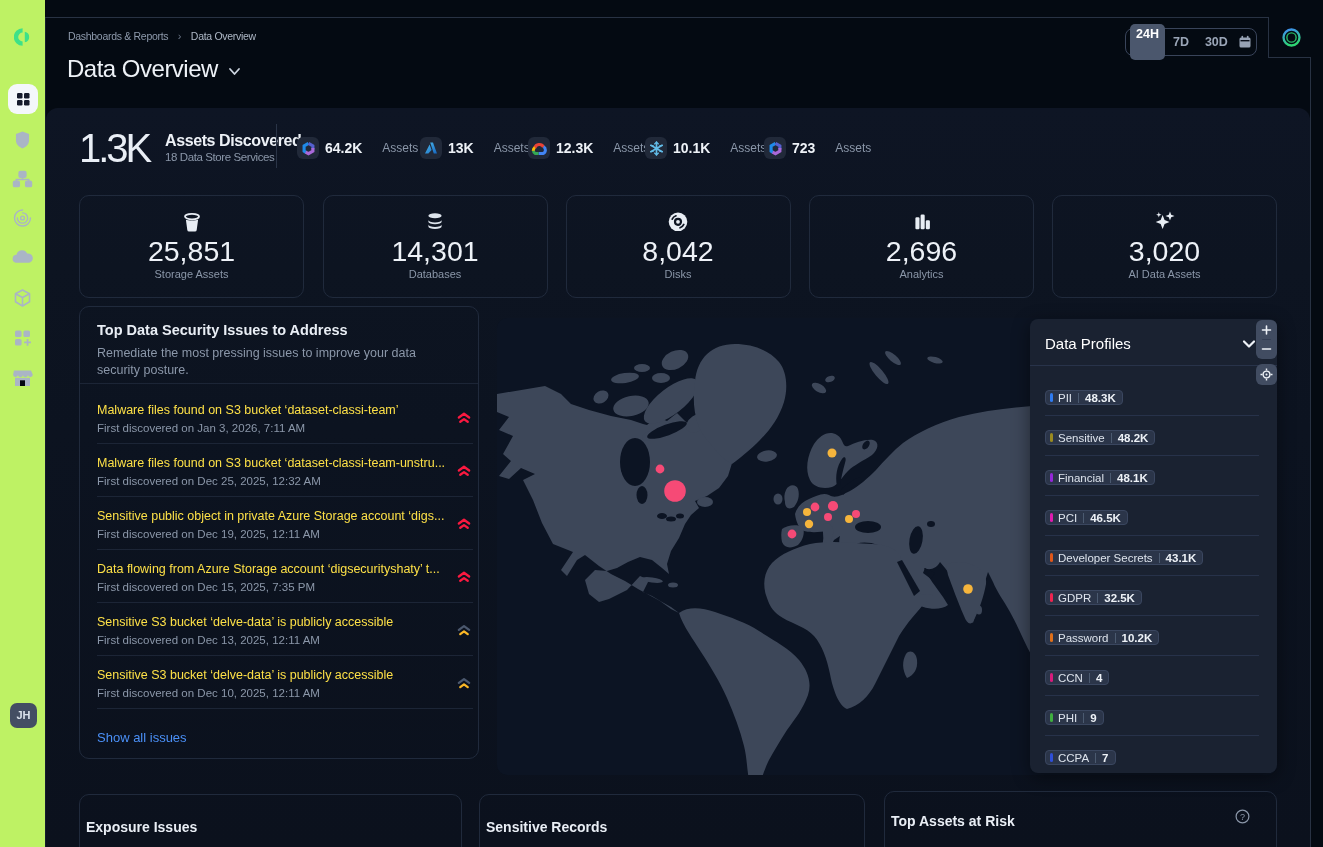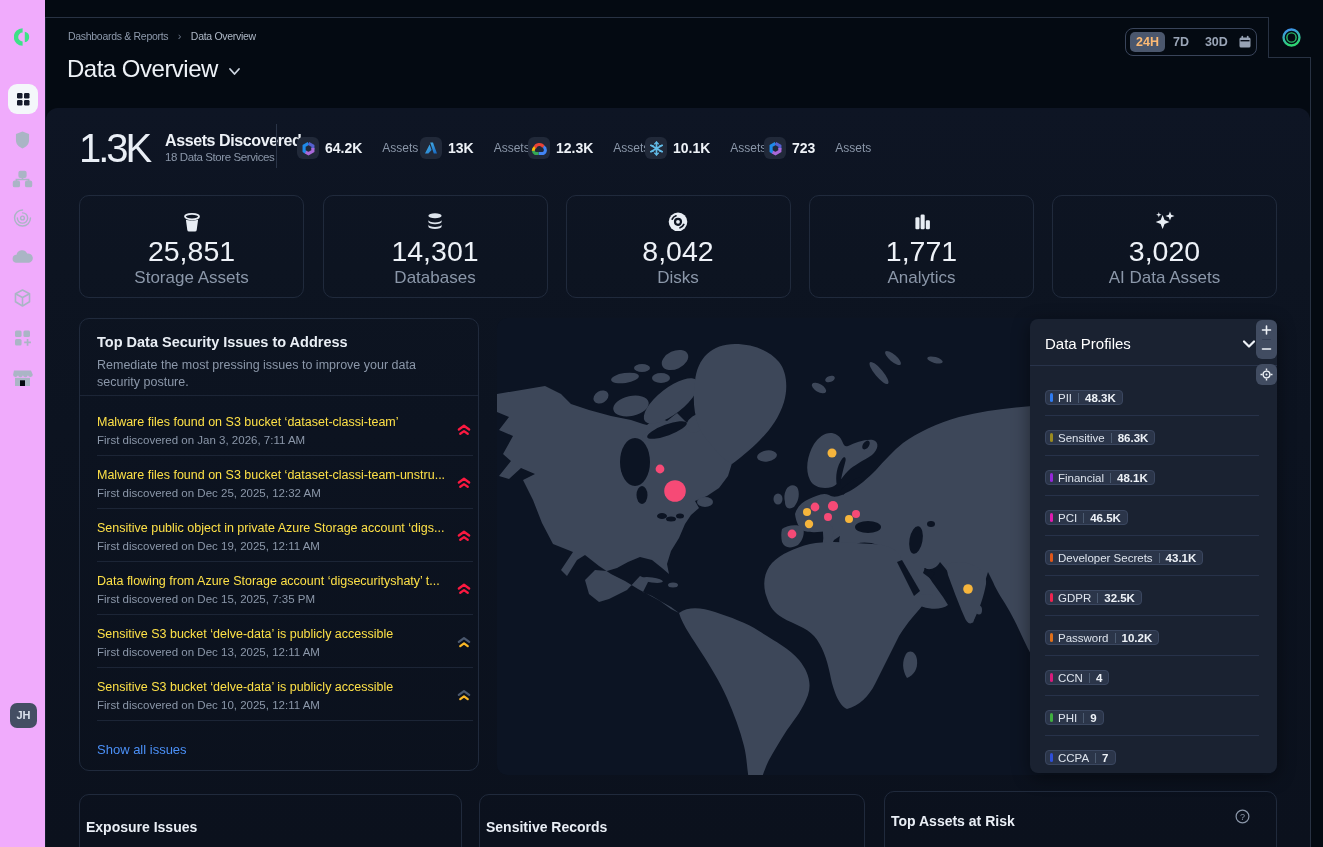--- a/index.html
+++ b/index.html
@@ -2,63 +2,63 @@
 <html><head>
 <meta charset="utf-8">
 <style>
   * { margin:0; padding:0; box-sizing:border-box; }
   html,body { width:1323px; height:847px; overflow:hidden; background:#040a12;
     font-family:"Liberation Sans", sans-serif; }
   .abs { position:absolute; }
   body { position:relative; }
 
   
-  #sidebar { position:absolute; left:0; top:0; width:45px; height:847px; background:#f0abfc; z-index:30; }
+  #sidebar { position:absolute; left:0; top:0; width:45px; height:847px; background:#bef264; z-index:30; }
   .navico { position:absolute; left:0; width:45px; text-align:center; }
 
   
   #leftline { position:absolute; left:45px; top:17px; width:1px; height:830px; background:#141d2d; }
   #topborder { position:absolute; left:45px; top:17px; width:1223px; height:1px; background:#283243; }
   #stepv1 { position:absolute; left:1268px; top:17px; width:1px; height:41px; background:#283243; }
   #steph { position:absolute; left:1268px; top:57px; width:42px; height:1px; background:#283243; }
   #stepv2 { position:absolute; left:1310px; top:57px; width:1px; height:790px; background:#283243; }
 
   #crumb { position:absolute; left:68px; top:30px; font-size:10.5px; color:#8e9aac; letter-spacing:-0.3px; }
   #crumb .sep { color:#6b7687; margin:0 7px; font-size:11px; }
   #crumb .cur { color:#aeb8c6; }
   #title { position:absolute; left:67px; top:55px; font-size:24px; color:#eef2f7; font-weight:400; letter-spacing:-0.5px; }
 
   
   #timesel { position:absolute; left:1125px; top:28px; width:132px; height:28px; border:1px solid #39445a; border-radius:8px; display:flex; align-items:center; }
   #timesel .seg { font-size:12.5px; color:#9aa5b7; padding:0 8px; font-weight:700; }
-  #timesel .sel { background:#4b576d; color:#fdba74; border-radius:5px; height:20px; line-height:20px; margin-left:4px; padding:0 6px; }
+  #timesel .sel { background:#4b576d; color:#ffffff; border-radius:5px; height:36px; line-height:20px; margin-left:4px; padding:0 6px; }
 
   
   #hero { position:absolute; left:46px; top:108px; width:1264px; height:739px;
     background:linear-gradient(180deg,#0e1524 0%, #0d1421 160px, #0c1320 320px, #0b111d 100%);
     border-radius:12px 12px 0 0; }
 
   #bignum { position:absolute; left:79px; top:126px; font-size:40px; color:#e9eef5; font-weight:500; letter-spacing:-3px; }
   #adlabel { position:absolute; left:165px; top:132px; font-size:16px; font-weight:700; color:#edf1f6; letter-spacing:-0.4px; }
   #adsub { position:absolute; left:165px; top:151px; font-size:11.5px; color:#8b97a9; letter-spacing:-0.4px; }
   #vdiv1 { position:absolute; left:276px; top:124px; width:1px; height:44px; background:#2a3447; }
 
   .prov { position:absolute; top:137px; display:flex; align-items:center; }
   .provbox { width:22px; height:22px; background:#212939; border-radius:6px; display:flex; align-items:center; justify-content:center; }
   .provnum { font-size:14px; font-weight:700; color:#eef2f7; margin-left:6px; }
   .provlbl { font-size:12px; color:#8b97a9; margin-left:20px; }
 
   
   .scard { position:absolute; top:195px; width:225px; height:103px; border:1px solid #202a3c; border-radius:10px; }
   .scard .ic { position:absolute; left:0; right:0; top:14px; height:24px; display:flex; align-items:center; justify-content:center; }
   .scard .num { position:absolute; left:0; right:0; top:39px; text-align:center; font-size:28.5px; color:#eef2f8; font-weight:400; }
-  .scard .lbl { position:absolute; left:0; right:0; top:72px; text-align:center; font-size:17px; color:#8b97a9; }
-
-  
-  #issues { position:absolute; left:79px; top:318px; width:400px; height:453px; border:1px solid #202a3c; border-radius:10px; }
+  .scard .lbl { position:absolute; left:0; right:0; top:72px; text-align:center; font-size:11px; color:#8b97a9; }
+
+  
+  #issues { position:absolute; left:79px; top:306px; width:400px; height:453px; border:1px solid #202a3c; border-radius:10px; }
   #issues h3 { position:absolute; left:17px; top:15px; font-size:14.5px; color:#e9eef5; font-weight:700; }
   #issues .sub { position:absolute; left:17px; top:38px; width:330px; font-size:12.5px; color:#8b97a9; line-height:17px; }
   #issues .hdiv { position:absolute; left:0px; top:76px; width:100%; height:1px; background:#1c2536; }
   .irow { position:absolute; left:17px; width:376px; }
   .irow .t { font-size:12.5px; color:#fde047; width:356px; white-space:nowrap; overflow:hidden; text-overflow:ellipsis; }
   .irow .d { font-size:11.5px; color:#8b97a9; margin-top:5px; }
   .irow .sev { position:absolute; right:1px; top:7px; }
   .irow .div { position:absolute; left:0; bottom:-10px; width:100%; height:1px; background:#1c2536; }
   #showall { position:absolute; left:17px; top:423px; font-size:13px; color:#4b90f7; }
 
@@ -307,21 +307,21 @@
 <div class="scard" style="left:809px">
   <div class="ic">
       <svg width="22" height="22" viewBox="0 0 22 22">
         <g fill="#e8edf4">
           <rect x="4.4" y="6.3" width="4.1" height="12" rx="1.2"></rect>
           <rect x="9.6" y="3.6" width="4.1" height="14.7" rx="1.2"></rect>
           <rect x="14.8" y="9.3" width="4.1" height="9" rx="1.2"></rect>
         </g>
       </svg>
     </div>
-  <div class="num">1,771</div>
+  <div class="num">2,696</div>
     <div class="lbl">Analytics</div>
 </div>
 <div class="scard" style="left:1052px">
   <div class="ic">
       <svg width="26" height="26" viewBox="0 0 24 24">
         <g fill="#e8edf4">
           <path d="M9.8 5.6 L11.6 10.2 L16.2 12 L11.6 13.8 L9.8 18.4 L8 13.8 L3.4 12 L8 10.2 Z"></path>
           <path d="M16.6 2.2 L17.7 5.3 L20.8 6.4 L17.7 7.5 L16.6 10.6 L15.5 7.5 L12.4 6.4 L15.5 5.3 Z"></path>
           <path d="M6.3 2.8 L6.9 4.7 L8.8 5.3 L6.9 5.9 L6.3 7.8 L5.7 5.9 L3.8 5.3 L5.7 4.7 Z"></path>
         </g>
@@ -503,21 +503,21 @@
   <div class="prow" style="top:69px"><span class="pill">
         <span class="bar" style="background:#2f7bf0"></span>
         <span class="nm">PII</span>
         <span class="sp"></span>
         <span class="ct">48.3K</span>
       </span><div class="div"></div></div>
   <div class="prow" style="top:109px"><span class="pill">
         <span class="bar" style="background:#9a8a20"></span>
         <span class="nm">Sensitive</span>
         <span class="sp"></span>
-        <span class="ct">86.3K</span>
+        <span class="ct">48.2K</span>
       </span><div class="div"></div></div>
   <div class="prow" style="top:149px"><span class="pill">
         <span class="bar" style="background:#9427d8"></span>
         <span class="nm">Financial</span>
         <span class="sp"></span>
         <span class="ct">48.1K</span>
       </span><div class="div"></div></div>
   <div class="prow" style="top:189px"><span class="pill">
         <span class="bar" style="background:#e01bb0"></span>
         <span class="nm">PCI</span>

